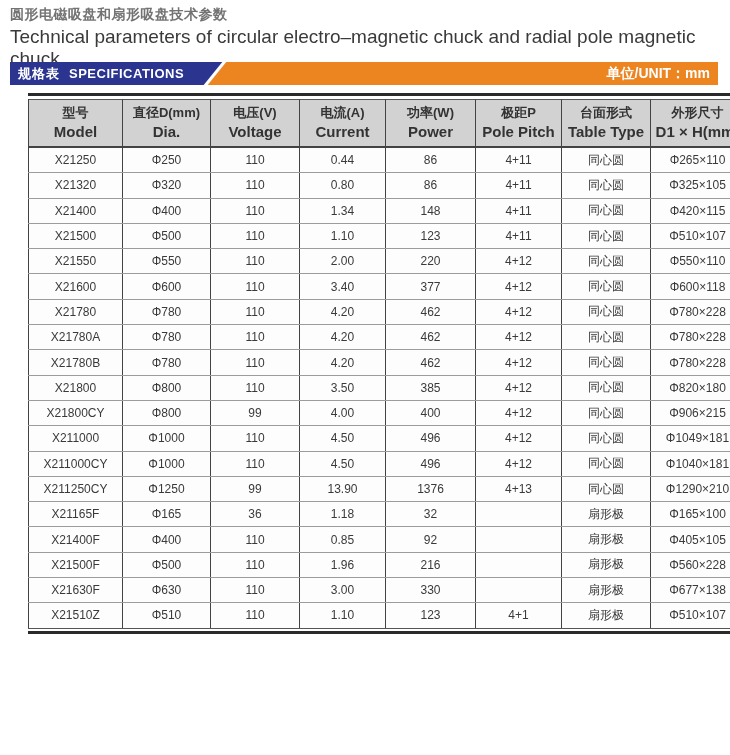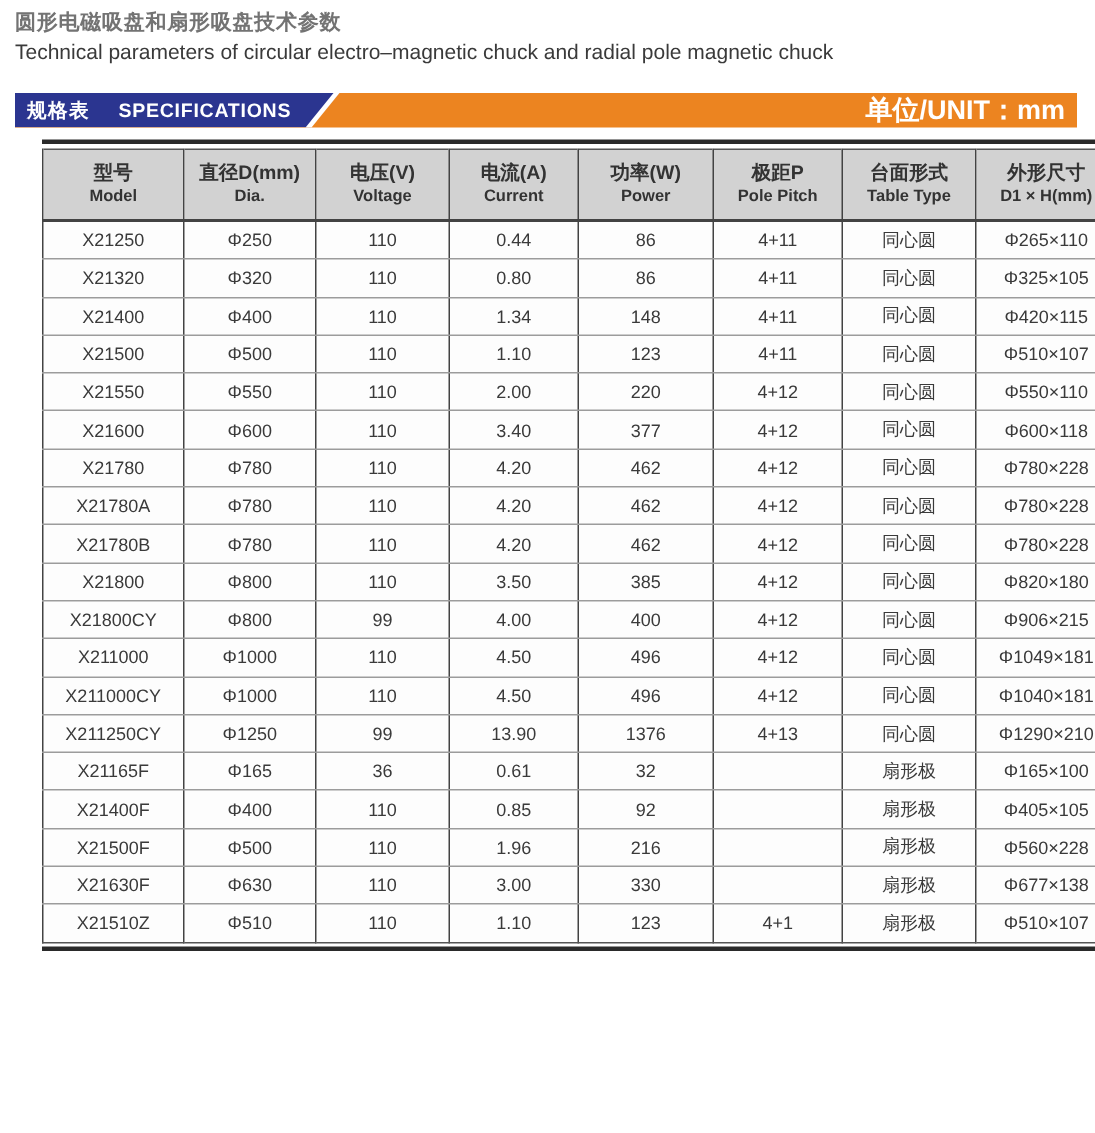--- a/index.html
+++ b/index.html
@@ -20,21 +20,21 @@
     top: 6px;
     font-size: 14px;
     font-weight: bold;
     color: #737373;
     letter-spacing: 0.5px;
   }
   .title-en {
     position: absolute;
     left: 10px;
     top: 26px;
-    font-size: 14px;
+    font-size: 19px;
     color: #3a3a3a;
   }
   .banner {
     position: absolute;
     left: 10px;
     top: 62px;
     width: 708px;
     height: 23px;
     background: #EC8420;
   }
@@ -48,38 +48,38 @@
     clip-path: polygon(0 0, 100% 0, calc(100% - 19px) 100%, 0 100%);
     color: #ffffff;
     font-size: 13px;
     font-weight: bold;
     line-height: 23px;
     padding-left: 8px;
     box-sizing: border-box;
     white-space: nowrap;
   }
   .banner-blue .zh { letter-spacing: 1px; }
-  .banner-blue .en { margin-left: 19px; letter-spacing: 0.5px; }
+  .banner-blue .en { margin-left: 9px; letter-spacing: 0.5px; }
   .banner-slash {
     position: absolute;
     left: 203px;
     top: 0;
     width: 4px;
     height: 23px;
     background: #ffffff;
     transform: skewX(-39deg);
   }
   .banner-unit {
     position: absolute;
     right: 8px;
     top: 0;
     height: 23px;
     line-height: 23px;
     color: #ffffff;
-    font-size: 18px;
+    font-size: 14px;
     font-weight: bold;
   }
   .table-area {
     position: absolute;
     left: 28px;
     top: 93px;
     width: 708px;
   }
   .rule-thick-top {
     height: 3px;
@@ -129,21 +129,21 @@
   
   .c0 { width: 93px; }
   .c1 { width: 87px; }
   .c2 { width: 88px; }
   .c3 { width: 85px; margin-top: 17px; }
   .c4 { width: 89px; }
   .c5 { width: 85px; }
   .c6 { width: 88px; }
   .c7 { width: 93px; margin-top: 35px; }
   th .h-zh { font-size: 13px; }
-  th .h-en { font-size: 11px; }
+  th .h-en { font-size: 15px; }
 </style>
 </head>
 <body>
 
 <div class="title-zh">圆形电磁吸盘和扇形吸盘技术参数</div>
 <div class="title-en">Technical parameters of circular electro–magnetic chuck and radial pole magnetic chuck</div>
 
 <div class="banner">
   <div class="banner-blue">
     <span class="zh">规格表</span><span class="en">SPECIFICATIONS</span>
@@ -329,21 +329,21 @@
           <td class="c3">13.90</td>
           <td class="c4">1376</td>
           <td class="c5">4+13</td>
           <td class="c6">同心圆</td>
           <td class="c7">Φ1290×210</td>
         </tr>
         <tr>
           <td class="c0">X21165F</td>
           <td class="c1">Φ165</td>
           <td class="c2">36</td>
-          <td class="c3">0.61</td>
+          <td class="c3">1.18</td>
           <td class="c4">32</td>
           <td class="c5"></td>
           <td class="c6">扇形极</td>
           <td class="c7">Φ165×100</td>
         </tr>
         <tr>
           <td class="c0">X21400F</td>
           <td class="c1">Φ400</td>
           <td class="c2">110</td>
           <td class="c3">0.85</td>

